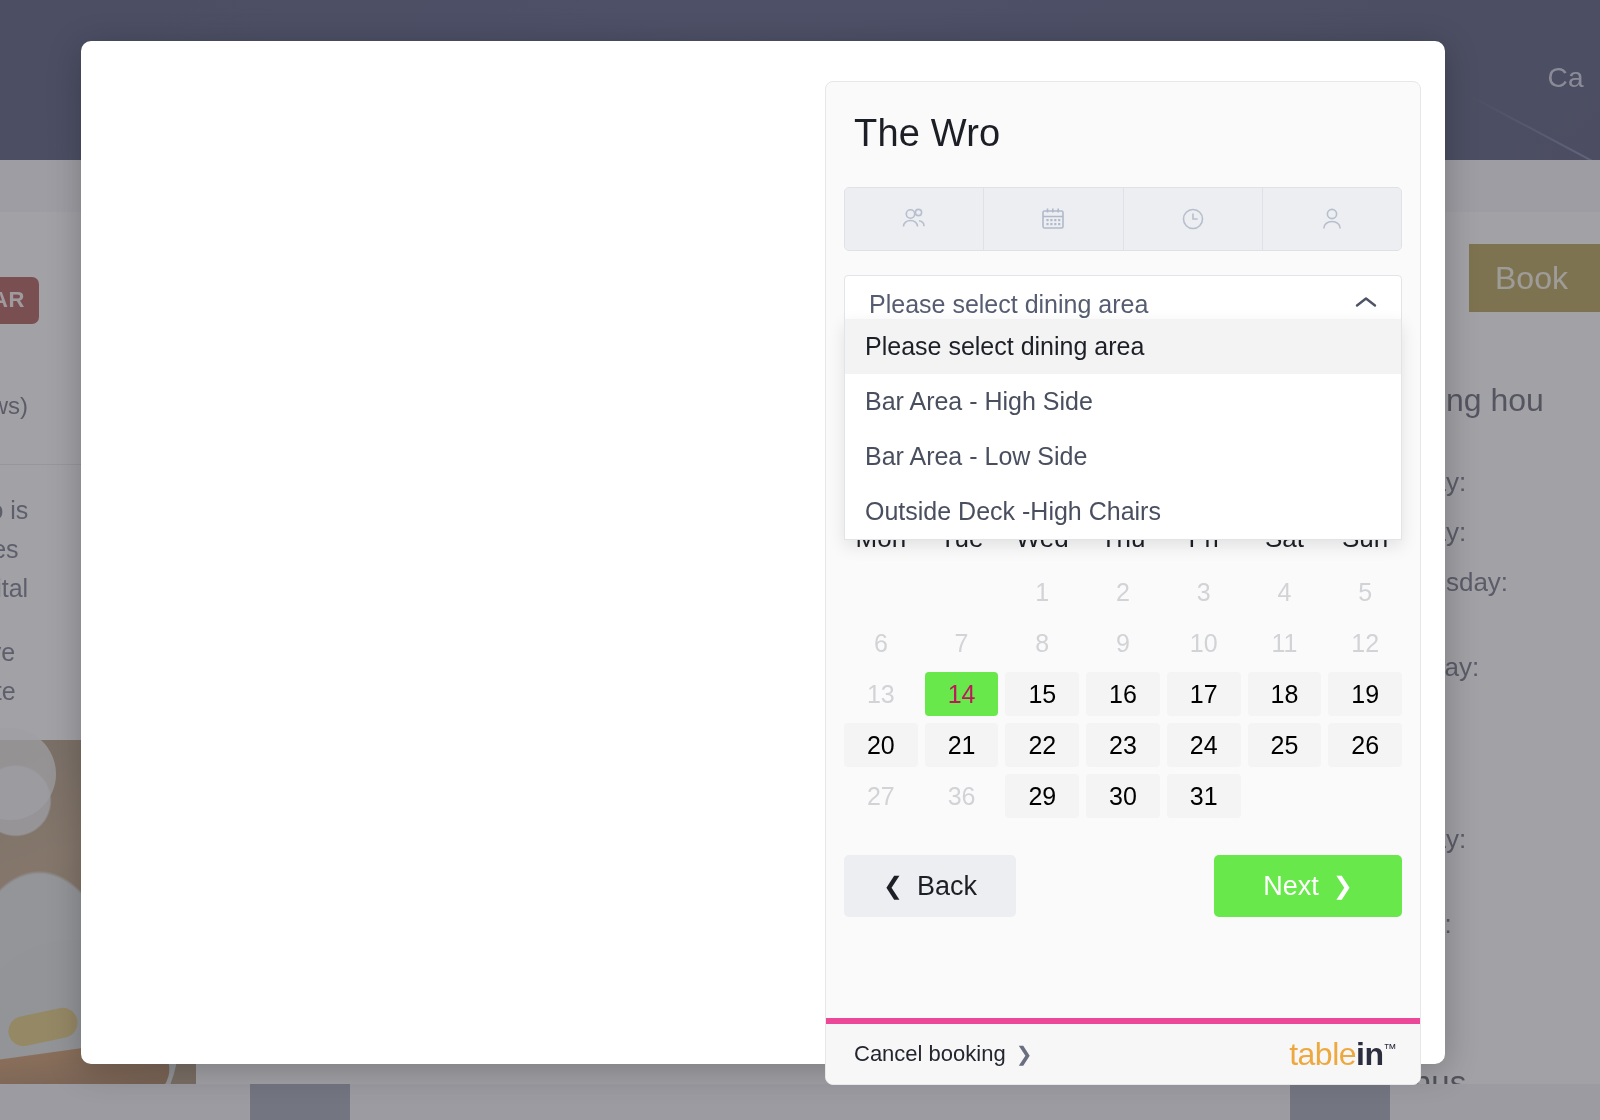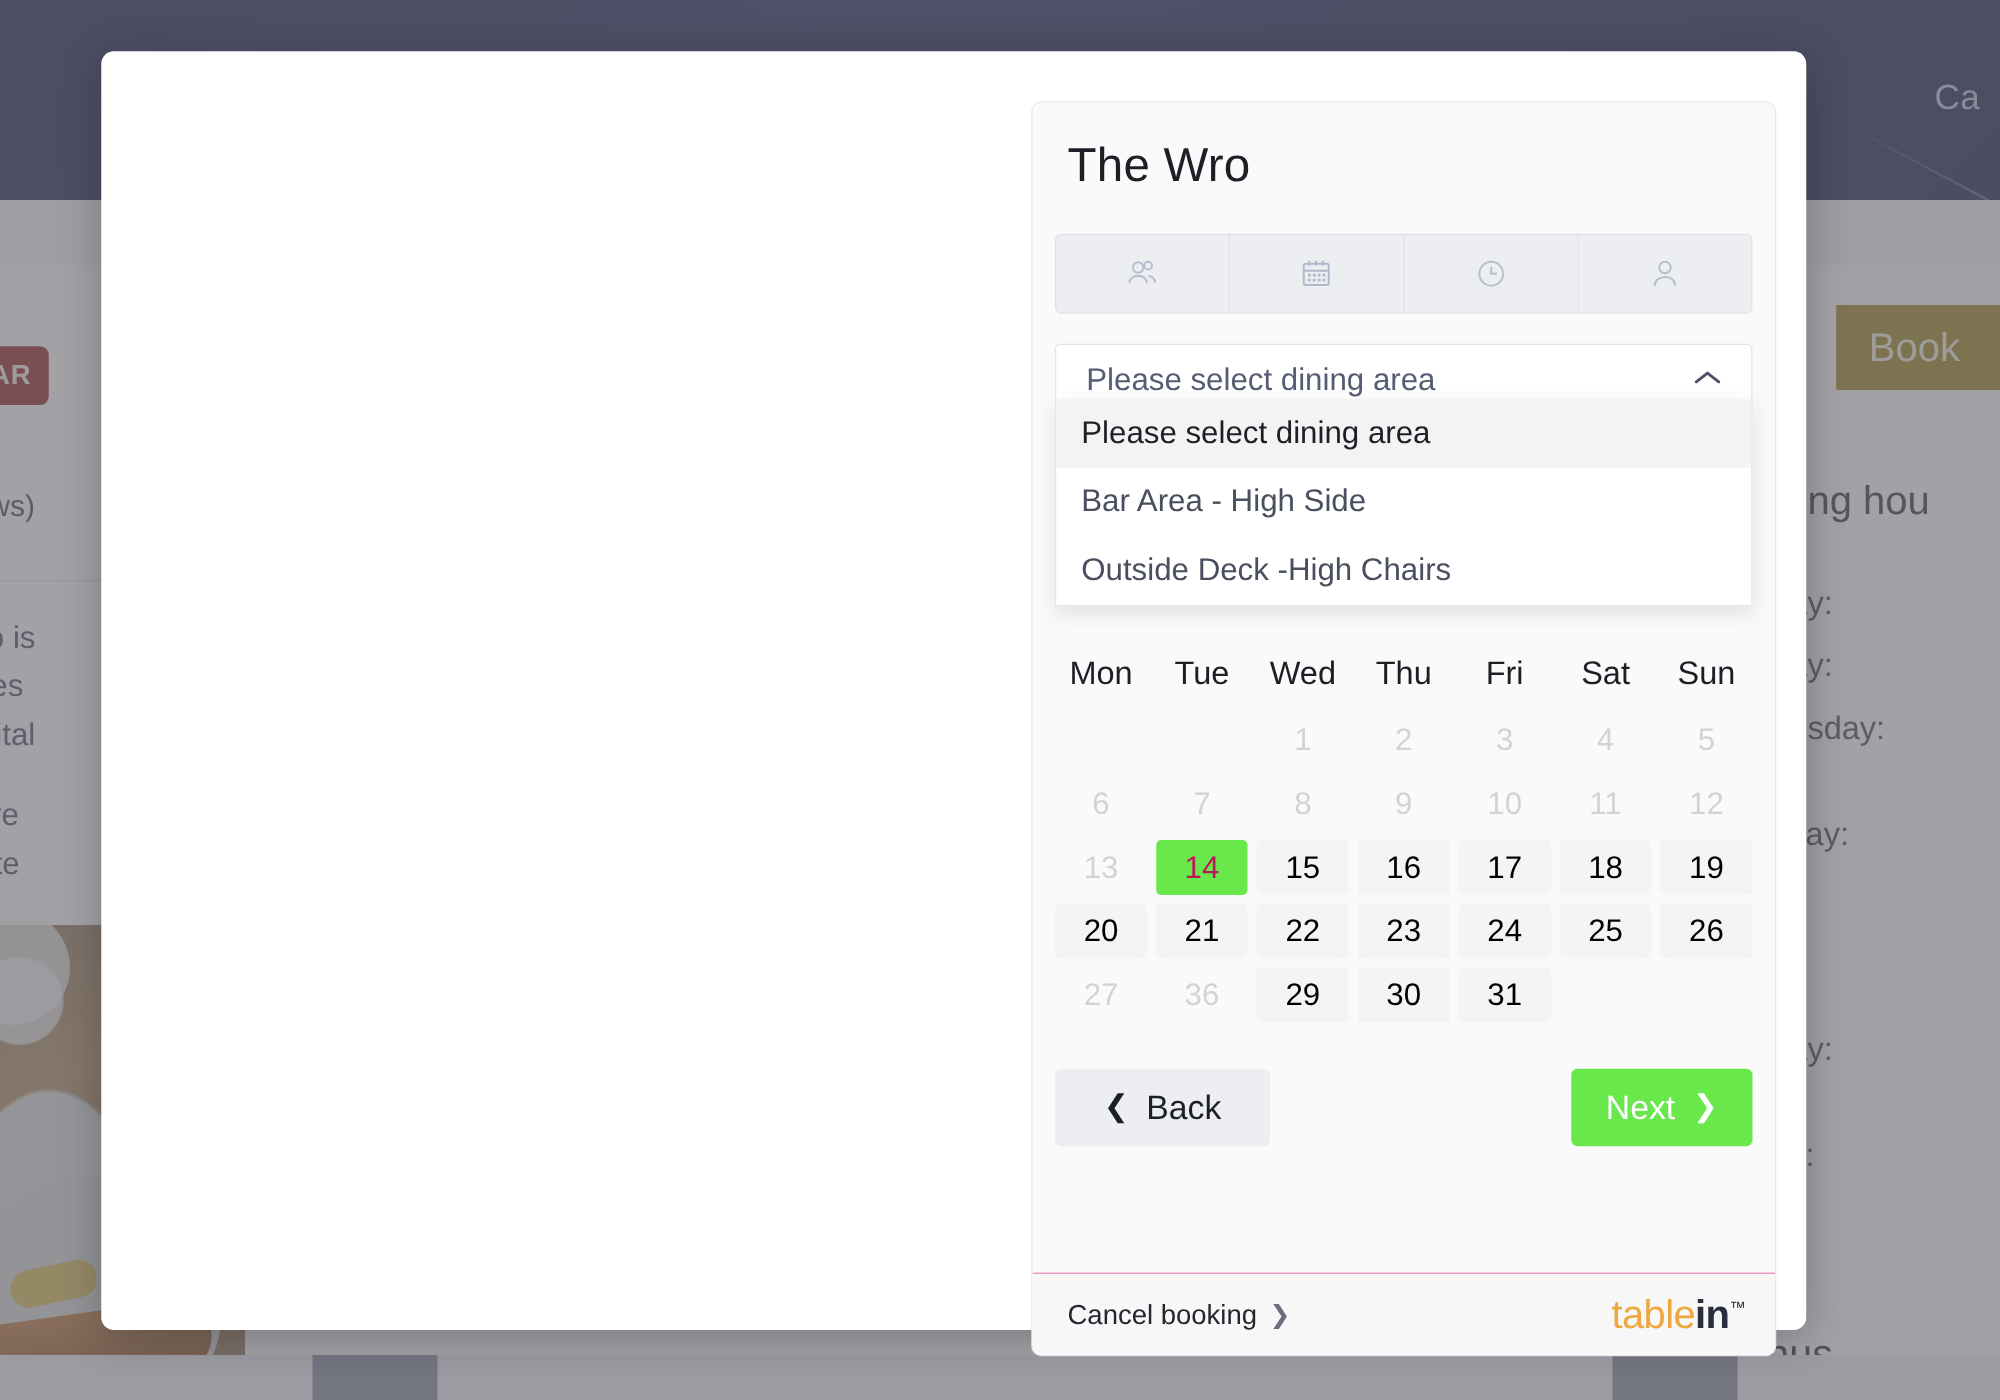--- a/index.html
+++ b/index.html
@@ -189,26 +189,26 @@
   
   #nav-buttons {
     margin: 30px 18px 0 18px; display: flex; justify-content: space-between;
   }
   .btn {
     height: 62px; border-radius: 5px; border: none; cursor: pointer;
     display: flex; align-items: center; justify-content: center; gap: 14px;
     font-size: 27px; font-family: "Liberation Sans", sans-serif;
   }
   #back-button { width: 172px; background: #eceef1; color: #1d1f27; }
-  #next-button { width: 145px; background: #68e84a; color: #ffffff; }
+  #next-button { width: 188px; background: #68e84a; color: #ffffff; }
   .chev { font-size: 24px; line-height: 1; }
 
   
   #card-footer {
-    margin-top: auto; height: 66px; border-top: 1px solid #ec4899;
+    margin-top: auto; height: 66px; border-top: 6px solid #ec4899;
     background: #f7f7f8; border-radius: 0 0 8px 8px;
     display: flex; align-items: center; justify-content: space-between;
     padding: 0 24px 0 28px;
   }
   #cancel-booking { display: flex; align-items: center; gap: 10px; font-size: 22px; color: #24262f; cursor: pointer; }
   #cancel-booking .chev { color: #6a6f80; font-size: 20px; }
   #tablein-logo { font-size: 32px; letter-spacing: -.5px; position: relative; }
   #tablein-logo .t1 { color: #eda93f; }
   #tablein-logo .t2 { color: #2b2f3d; font-weight: 700; }
   #tablein-logo .tm { font-size: 13px; vertical-align: super; color: #2b2f3d; }
@@ -408,16 +408,17 @@
       <div id="tablein-logo">
         <span class="t1">table</span><span class="t2">in</span><span class="tm">™</span>
       </div>
     </div>
 
   </div>
 
   <div id="area-dropdown">
       <div class="dd-option is-selected">Please select dining area</div>
       <div class="dd-option">Bar Area - High Side</div>
+      <div class="dd-option">Bar Area - Low Side</div>
       <div class="dd-option">Outside Deck -High Chairs</div>
     </div>
 
 </div>
 
 </body></html>

